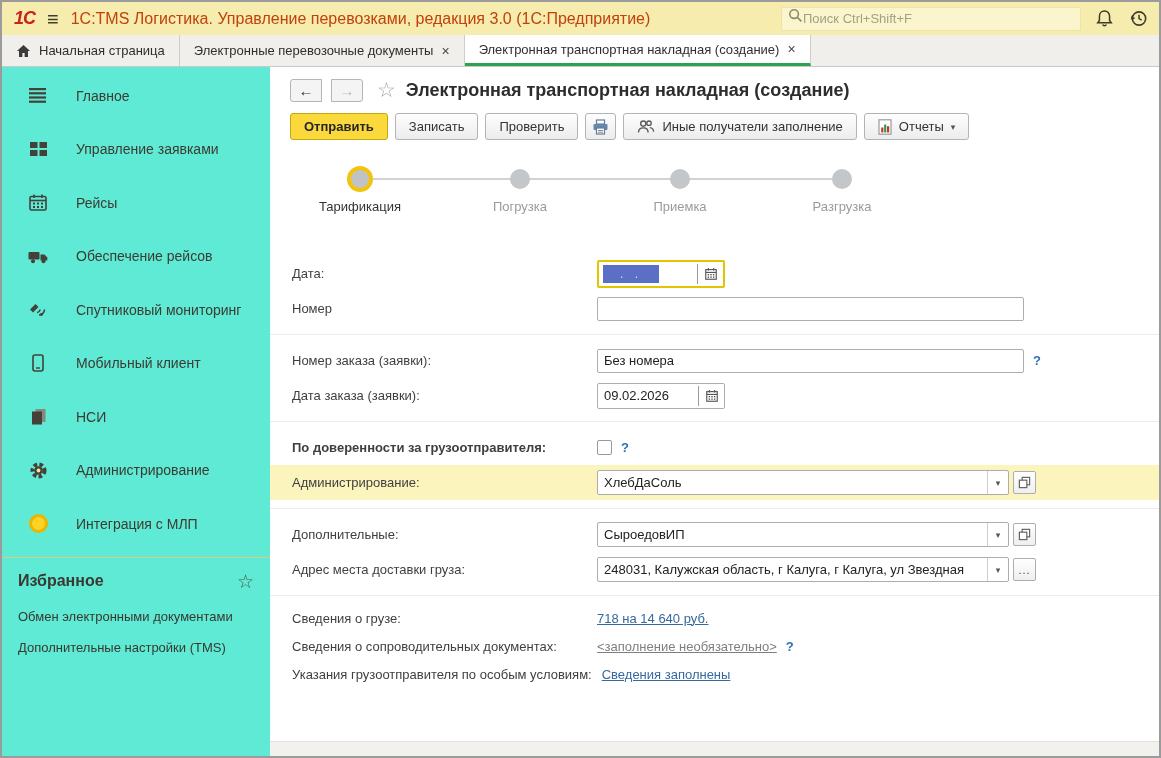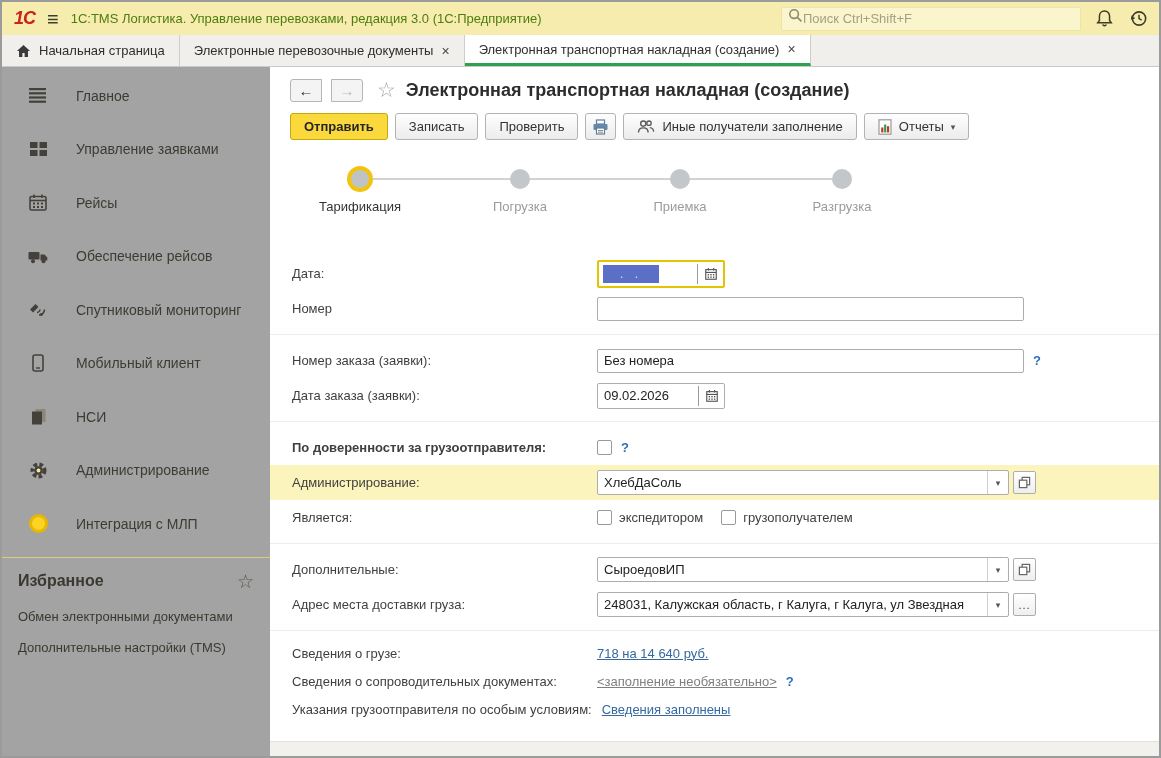--- a/index.html
+++ b/index.html
@@ -6,39 +6,39 @@
   html,body { background:#e8e8e8; }
   body { font-family: "Liberation Sans", sans-serif; }
   .window { width:1161px; height:758px; border:2px solid #9b9b9b; background:#fff;
             display:flex; flex-direction:column; overflow:hidden; position:relative; }
 
   
   .topbar { height:33px; flex:none; background:#f5ecae; display:flex; align-items:center;
             padding:0 10px 0 12px; gap:12px; }
   .logo { color:#c9231a; font-weight:700; font-size:18px; font-style:italic; letter-spacing:-1px; }
   .hamburger { font-size:20px; color:#3f3d2c; line-height:1; cursor:pointer; }
-  .apptitle { font-size:13px; color:#4d7c0f; white-space:nowrap; }
+  .apptitle { font-size:16px; color:#c2410c; white-space:nowrap; }
   .search { margin-left:auto; width:300px; height:24px; background:#fbf5cd; border:1px solid #eee3a8;
             border-radius:2px; display:flex; padding:0 6px; gap:0; }
   .search input { border:none; outline:none; background:transparent; font-size:13px; width:100%;
                   color:#4a4a3a; font-family:"Liberation Sans",sans-serif; }
   .search input::placeholder { color:#a49f82; }
   .topicon { width:22px; height:22px; display:flex; align-items:center; justify-content:center; cursor:pointer; }
 
   
   .tabbar { height:32px; flex:none; background:#f1efec; display:flex; align-items:stretch;
             border-bottom:1px solid #c9c9c9; font-size:13px; }
   .tab { display:flex; align-items:center; gap:8px; padding:0 14px; border-right:1px solid #cfcdc8;
          color:#2f2f2f; cursor:pointer; white-space:nowrap; }
   .tab.active { background:#fff; border-bottom:3px solid #2ca14e; }
   .tab .x { color:#4a4a4a; font-size:14px; line-height:1; cursor:pointer; }
 
   
   .bodyrow { flex:1; display:flex; min-height:0; }
-  .sidebar { width:268px; flex:none; background:#a3a3a3; display:flex; flex-direction:column;
+  .sidebar { width:268px; flex:none; background:#5eead4; display:flex; flex-direction:column;
              padding-top:2px; overflow:hidden; }
   .navitem { height:53.5px; flex:none; display:flex; align-items:center; padding-left:24px; gap:26px;
              font-size:14px; color:#3d3b33; cursor:pointer; }
   .navicon { width:24px; flex:none; display:flex; justify-content:center; align-items:center; color:#43413a; }
   .mlp-circle { width:19px; height:19px; border-radius:50%; background:#fdd324; border:3px solid #e8b703; }
   .favorites { border-top:1px solid #ddcc7d; margin-top:6px; padding:12px 16px 0 16px; flex:1; }
   .favhead { display:flex; align-items:center; }
   .favtitle { font-size:16px; font-weight:700; color:#3a3830; }
   .favstar { margin-left:auto; font-size:19px; color:#55534a; cursor:pointer; }
   .favitem { font-size:13px; color:#3a3830; margin-top:16px; cursor:pointer; }
@@ -422,27 +422,20 @@
             <span class="cbtn">▾</span>
           </div>
           <span class="sqbtn">
             <svg width="13" height="13" viewBox="0 0 14 14">
                 <rect x="4.5" y="1.5" width="8" height="8" fill="#fff" stroke="#666" stroke-width="1.3"></rect>
                 <rect x="1.5" y="4.5" width="8" height="8" fill="#fff" stroke="#666" stroke-width="1.3"></rect>
               </svg>
           </span>
         </div>
 
-        <div class="frow">
-          <span class="flabel">Является:</span>
-          <span class="cb"></span>
-          <span class="cblbl">экспедитором</span>
-          <span class="cb"></span>
-          <span class="cblbl">грузополучателем</span>
-        </div>
 
         <div class="sep"></div>
 
         <div class="frow">
           <span class="flabel">Дополнительные:</span>
           <div class="combo">
             <span class="ctext">СыроедовИП</span>
             <span class="cbtn">▾</span>
           </div>
           <span class="sqbtn">

